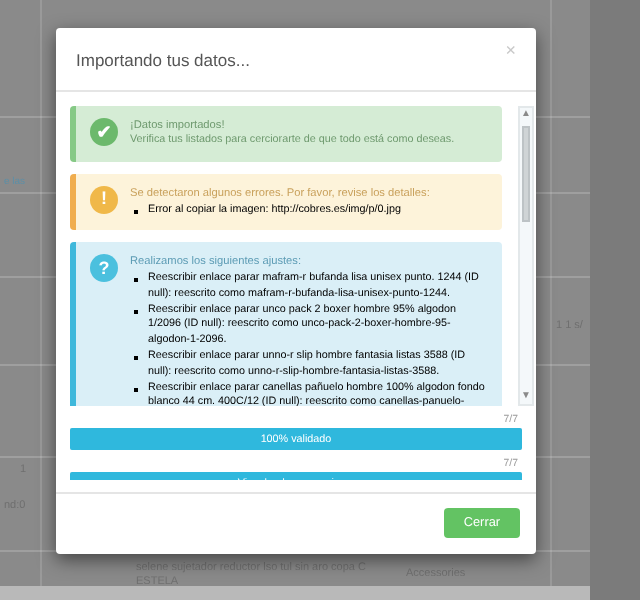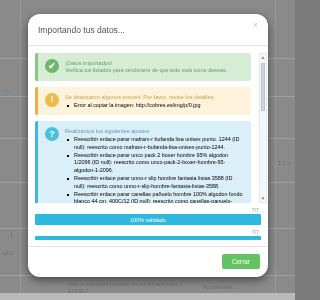--- a/index.html
+++ b/index.html
@@ -40,21 +40,21 @@
     position: absolute; left: 0; right: 0; bottom: 0;
     height: 7px; background: #b9b9b9;
   }
 
   
   #modal {
     position: absolute;
     left: 28px; top: 14px;
     width: 240px; height: 263px;
     background: #ffffff;
-    border-radius: 12px;
+    border-radius: 2px;
     box-shadow: 0 3px 9px rgba(0,0,0,0.5);
     display: flex;
     flex-direction: column;
     overflow: hidden;
   }
   .modal-header {
     position: relative;
     height: 32px;
     flex: 0 0 32px;
     border-bottom: 1px solid #e5e5e5;

